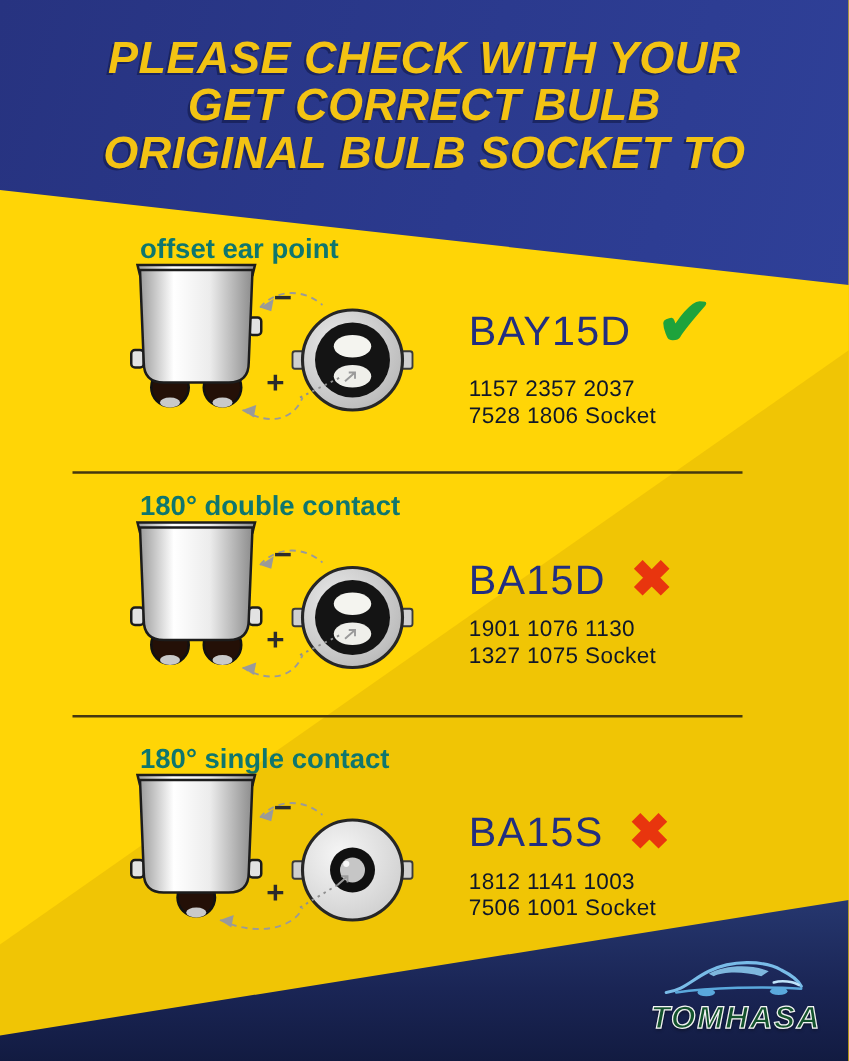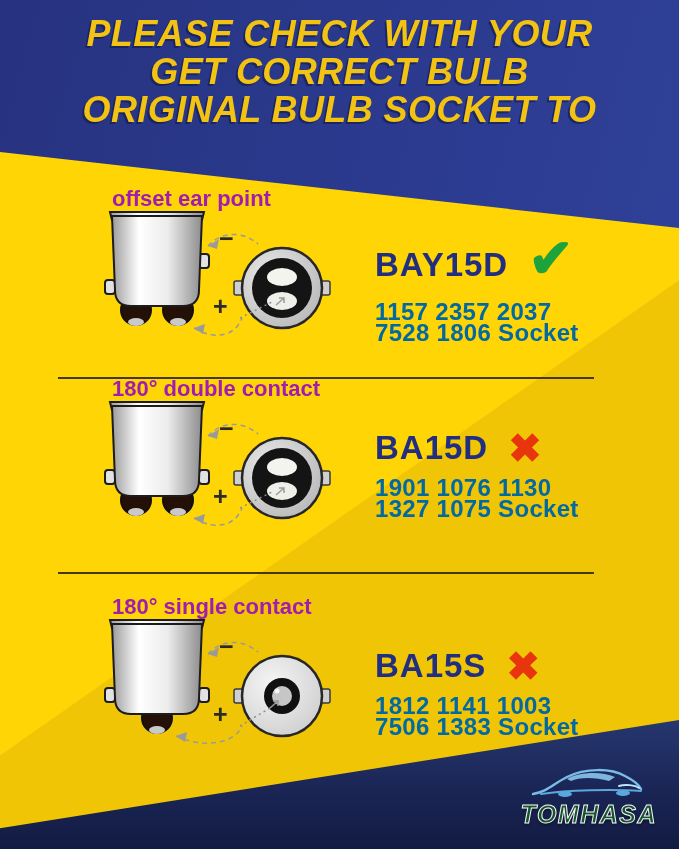--- a/index.html
+++ b/index.html
@@ -11,21 +11,21 @@
   }
 
   
   .banner {
     position:absolute; top:0; left:0; width:679px; height:232px;
     background:linear-gradient(105deg, #273380 0%, #2b3a8e 55%, #2f4098 100%);
     clip-path:polygon(0 0, 100% 0, 100% 98.3%, 0 65.5%);
     z-index:1;
   }
   .banner-text {
-    padding-top:15px; text-align:center;
+    padding-top:27px; text-align:center;
     font-style:italic; font-weight:bold;
     font-size:36px; line-height:38px;
     color:#f3c313; letter-spacing:.4px;
     text-shadow:-2px 2px 0 rgba(14,21,66,.55);
   }
 
   
   .sheen {
     position:absolute; inset:0; z-index:0;
     background:rgba(150,98,0,.14);
@@ -36,44 +36,44 @@
   .divider {
     position:absolute; left:58px; width:536px; height:2px;
     background:#45380f; z-index:2;
   }
   .d1 { top:377px; }
   .d2 { top:572px; }
 
   
   section { position:absolute; left:0; width:679px; height:200px; z-index:2; }
   .s1 { top:186px; }
-  .s2 { top:376px; }
+  .s2 { top:392px; }
   .s3 { top:594px; }
 
   .row-label {
     position:absolute; left:112px; top:0;
-    font-size:22px; font-weight:bold; color:#a21caf;
+    font-size:22px; font-weight:bold; color:#0f766e;
   }
   .diagram { position:absolute; left:90px; top:20px; width:260px; height:148px; }
   .diagram svg { position:absolute; left:0; top:0; }
   .pol { position:absolute; font-size:25px; font-weight:bold; color:#2b2b2b; z-index:3; }
   .pol.minus { left:129px; top:18px; }
   .pol.plus  { left:123px; top:86px; }
 
   .info { position:absolute; left:375px; top:52px; }
   .model-row { display:flex; align-items:center; gap:20px; }
   .model {
-    font-size:33px; font-weight:bold; color:#222e80; letter-spacing:1px;
+    font-size:33px; font-weight:normal; color:#222e80; letter-spacing:1px;
   }
   .verdict { font-weight:bold; line-height:1; }
   .verdict.check { color:#1ea33c; font-size:54px; transform:translateY(-7px); }
   .verdict.cross { color:#e8350e; font-size:40px; }
   .nums {
-    margin-top:9px; font-size:24px; font-weight:bold;
-    color:#0369a1; line-height:21px; letter-spacing:.3px;
+    margin-top:9px; font-size:18px; font-weight:normal;
+    color:#0f172a; line-height:21px; letter-spacing:.3px;
   }
 
   
   .footer-tri {
     position:absolute; left:0; top:720px; width:679px; height:129px;
     background:linear-gradient(180deg, #26376f 0%, #1a2555 55%, #121b41 100%);
     clip-path:polygon(0 84%, 100% 0, 100% 100%, 0 100%);
     z-index:3;
   }
   .logo { position:absolute; right:22px; bottom:20px; z-index:4; text-align:center; }
@@ -268,21 +268,21 @@
     <span class="pol plus">+</span>
   </div>
 
   <div class="info">
     <div class="model-row">
       <span class="model">BA15S</span>
       <span class="verdict cross">✖</span>
     </div>
     <div class="nums">
       <div>1812 1141 1003</div>
-      <div>7506 1383 Socket</div>
+      <div>7506 1001 Socket</div>
     </div>
   </div>
 </section>
 
 <div class="footer-tri"></div>
 <div class="logo">
   <svg width="124" height="40" viewBox="0 0 124 40">
     <path d="M6,32 C20,30 26,22 40,15 C58,6 84,6 98,14 C106,18 112,23 114,27" fill="none" stroke="#79bce8" stroke-width="2.5" stroke-linecap="round"></path>
     <path d="M40,17 C52,10 74,9 88,15 L82,19 C68,15 52,15 44,19 Z" fill="#8fd0f5" opacity="0.85"></path>
     <path d="M14,32 C40,28 86,27 114,29" fill="none" stroke="#5aa8dc" stroke-width="2" stroke-linecap="round"></path>

